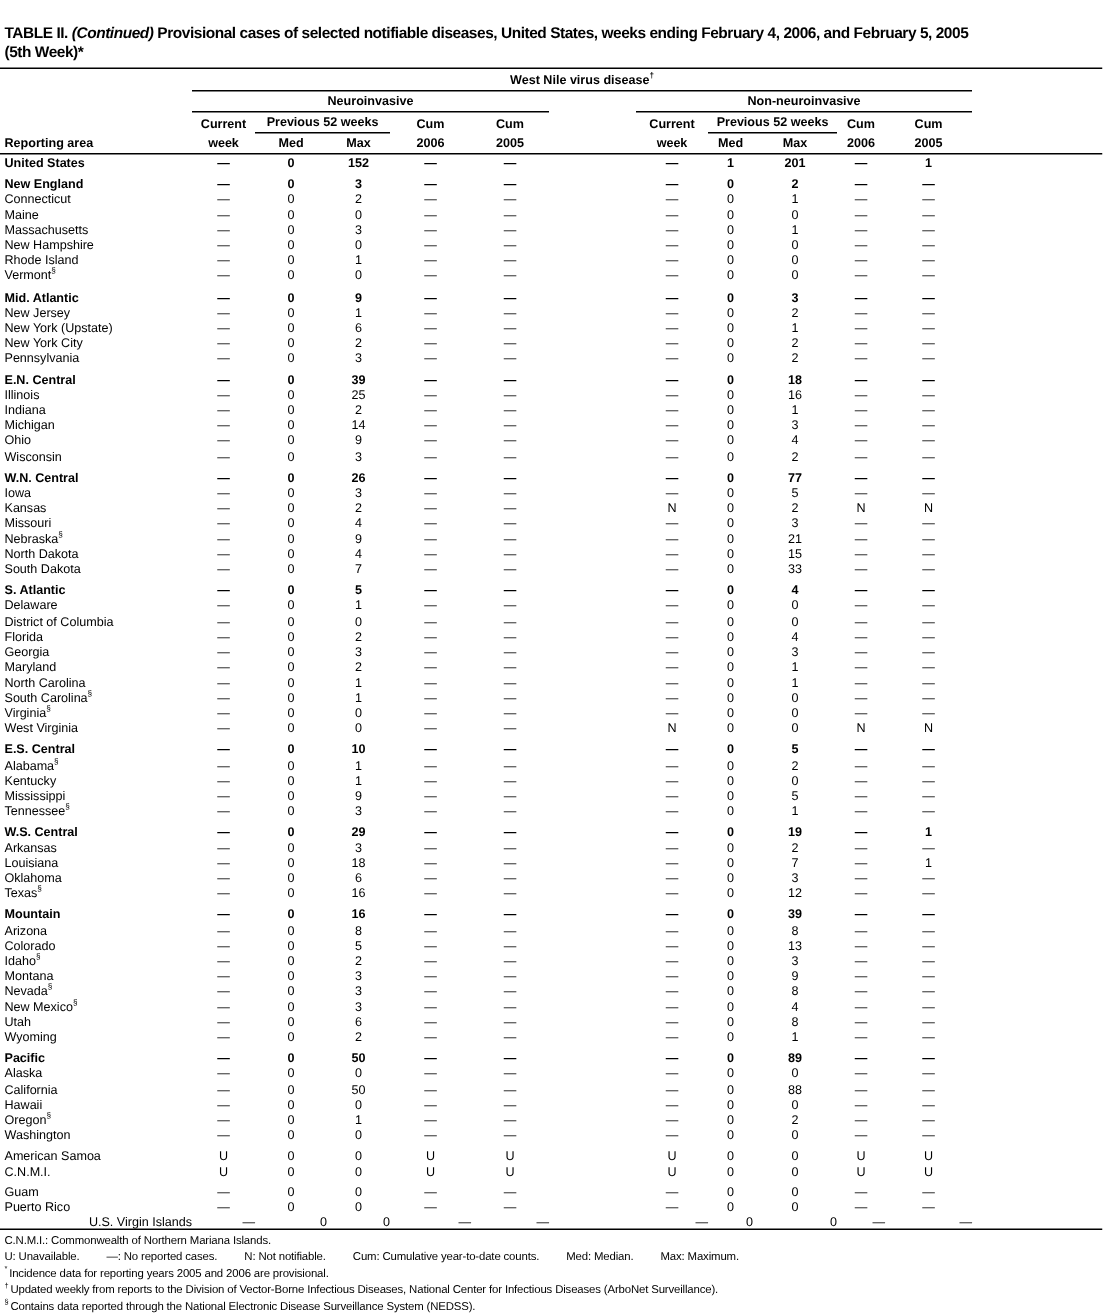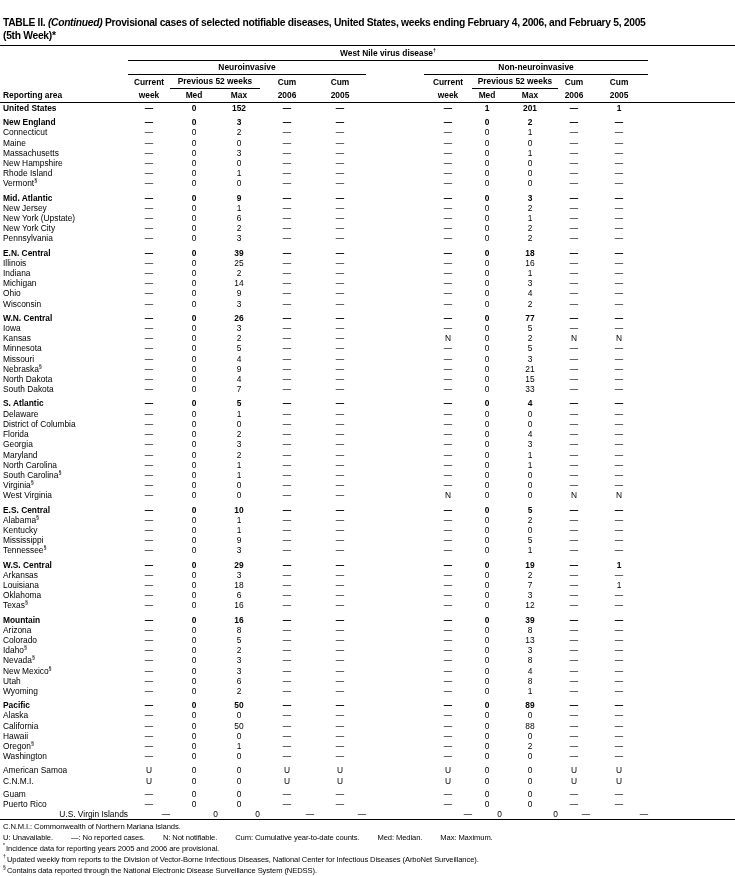--- a/index.html
+++ b/index.html
@@ -423,35 +423,20 @@
         <td class="num">—</td>
         <td></td>
         <td class="num">N</td>
         <td class="num">0</td>
         <td class="num">2</td>
         <td class="num">N</td>
         <td class="num">N</td>
         <td></td>
       </tr>
       <tr>
-        <td class="lbl">Minnesota</td>
-        <td class="num">—</td>
-        <td class="num">0</td>
-        <td class="num">5</td>
-        <td class="num">—</td>
-        <td class="num">—</td>
-        <td></td>
-        <td class="num">—</td>
-        <td class="num">0</td>
-        <td class="num">5</td>
-        <td class="num">—</td>
-        <td class="num">—</td>
-        <td></td>
-      </tr>
-      <tr>
         <td class="lbl">Missouri</td>
         <td class="num">—</td>
         <td class="num">0</td>
         <td class="num">4</td>
         <td class="num">—</td>
         <td class="num">—</td>
         <td></td>
         <td class="num">—</td>
         <td class="num">0</td>
         <td class="num">3</td>
@@ -853,20 +838,35 @@
         <td class="lbl">Idaho<sup>§</sup></td>
         <td class="num">—</td>
         <td class="num">0</td>
         <td class="num">2</td>
         <td class="num">—</td>
         <td class="num">—</td>
         <td></td>
         <td class="num">—</td>
         <td class="num">0</td>
         <td class="num">3</td>
+        <td class="num">—</td>
+        <td class="num">—</td>
+        <td></td>
+      </tr>
+      <tr>
+        <td class="lbl">Montana</td>
+        <td class="num">—</td>
+        <td class="num">0</td>
+        <td class="num">3</td>
+        <td class="num">—</td>
+        <td class="num">—</td>
+        <td></td>
+        <td class="num">—</td>
+        <td class="num">0</td>
+        <td class="num">9</td>
         <td class="num">—</td>
         <td class="num">—</td>
         <td></td>
       </tr>
       <tr>
         <td class="lbl">Nevada<sup>§</sup></td>
         <td class="num">—</td>
         <td class="num">0</td>
         <td class="num">3</td>
         <td class="num">—</td>

